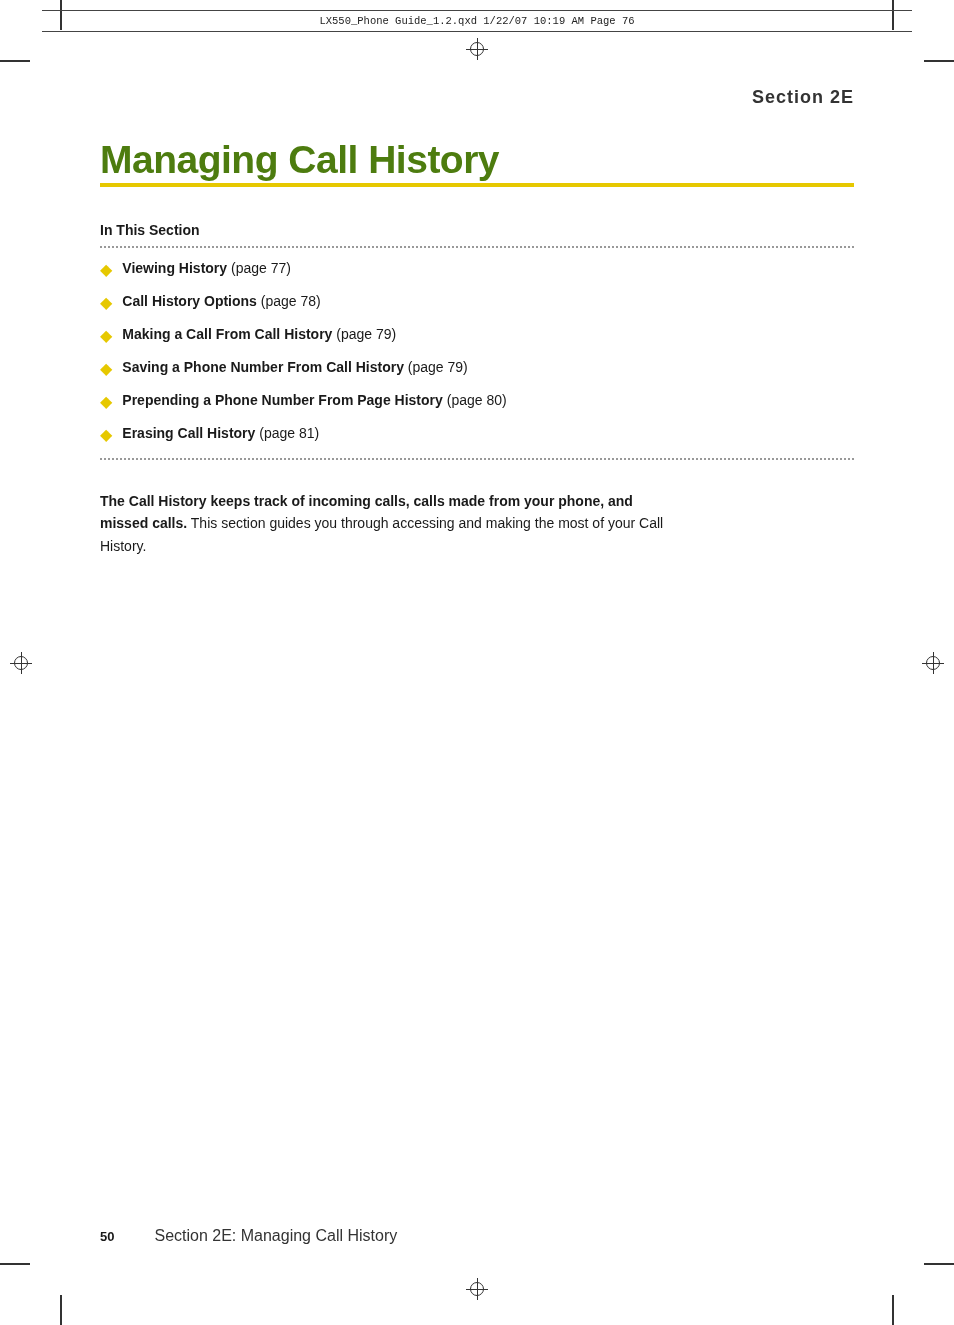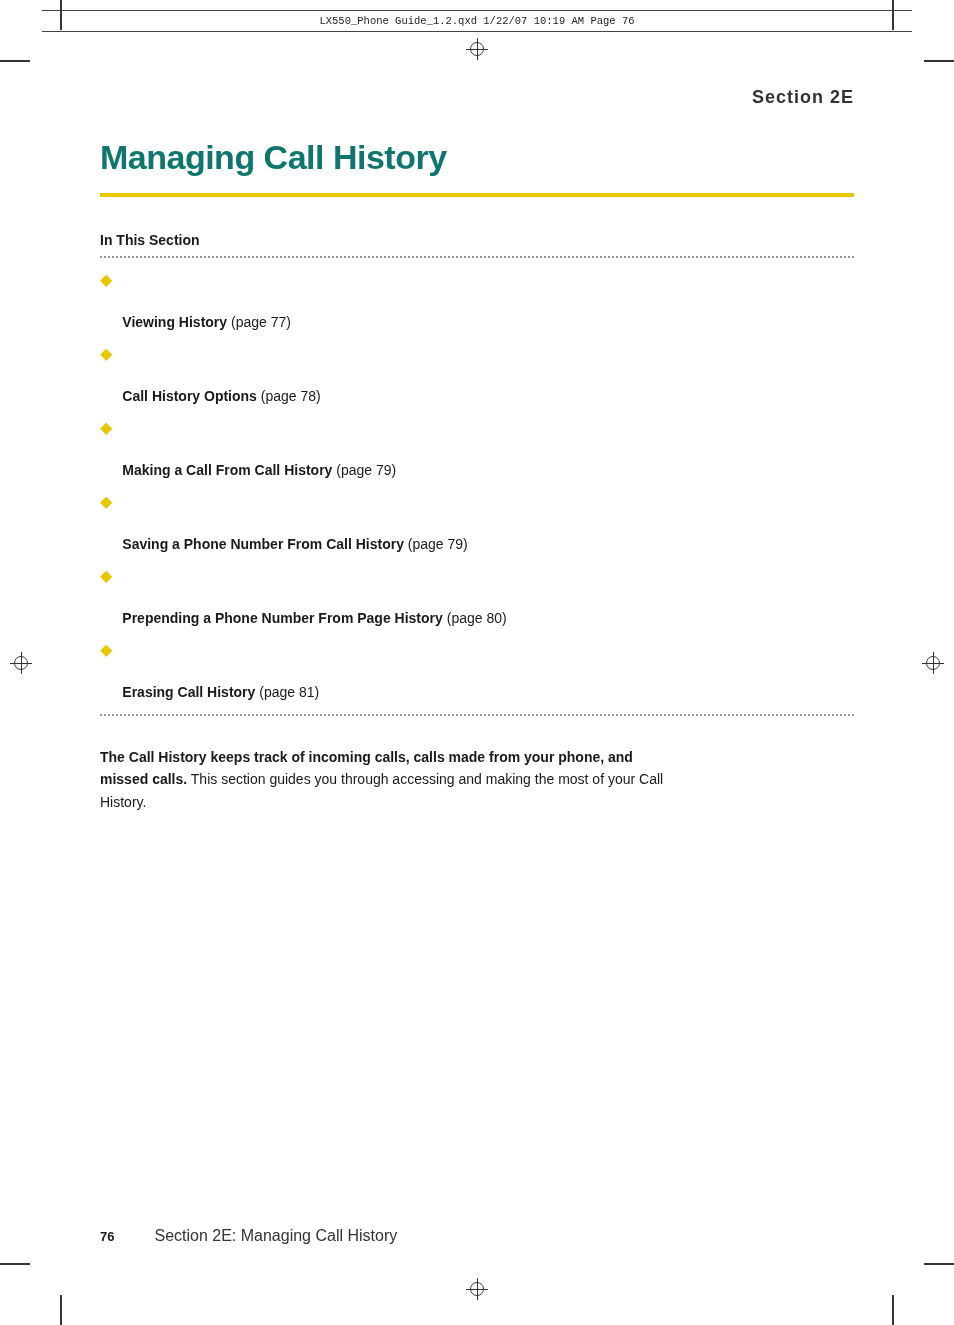--- a/index.html
+++ b/index.html
@@ -135,24 +135,24 @@
       text-align: right;
       font-size: 18px;
       font-weight: bold;
       color: #333;
       margin-bottom: 30px;
       letter-spacing: 1px;
     }
 
     
     .chapter-title {
-      font-size: 34px;
-      font-weight: bold;
-      color: #0f766e;
-      margin-bottom: 16px;
+      font-size: 39px;
+      font-weight: bold;
+      color: #4d7c0f;
+      margin-bottom: 1px;
       letter-spacing: -0.5px;
     }
 
     .title-underline {
       height: 4px;
       background: #e6c800;
       width: 100%;
       margin-bottom: 35px;
     }
 
@@ -200,21 +200,20 @@
       margin-top: 0px;
       flex-shrink: 0;
     }
 
     .list-item-text strong {
       font-weight: bold;
     }
 
     .list-item-text {
       font-size: 14px;
-      margin-top: 44px;
     }
 
     
     .body-text {
       font-size: 14px;
       line-height: 1.6;
       color: #1a1a1a;
       max-width: 580px;
       margin-top: 20px;
     }
@@ -371,17 +370,17 @@
       <hr class="dotted-line-bottom">
     </div>
 
     <div class="body-text">
       <strong>The Call History keeps track of incoming calls, calls made from your phone, and missed calls.</strong><span> This section guides you through accessing and making the most of your Call History.</span>
     </div>
 
   </div>
 
   <div class="footer">
-    <span class="footer-page-num">76</span>
+    <span class="footer-page-num">50</span>
     <span class="footer-section-text">Section 2E: Managing Call History</span>
   </div>
 
 </div>
 
 </body></html>

